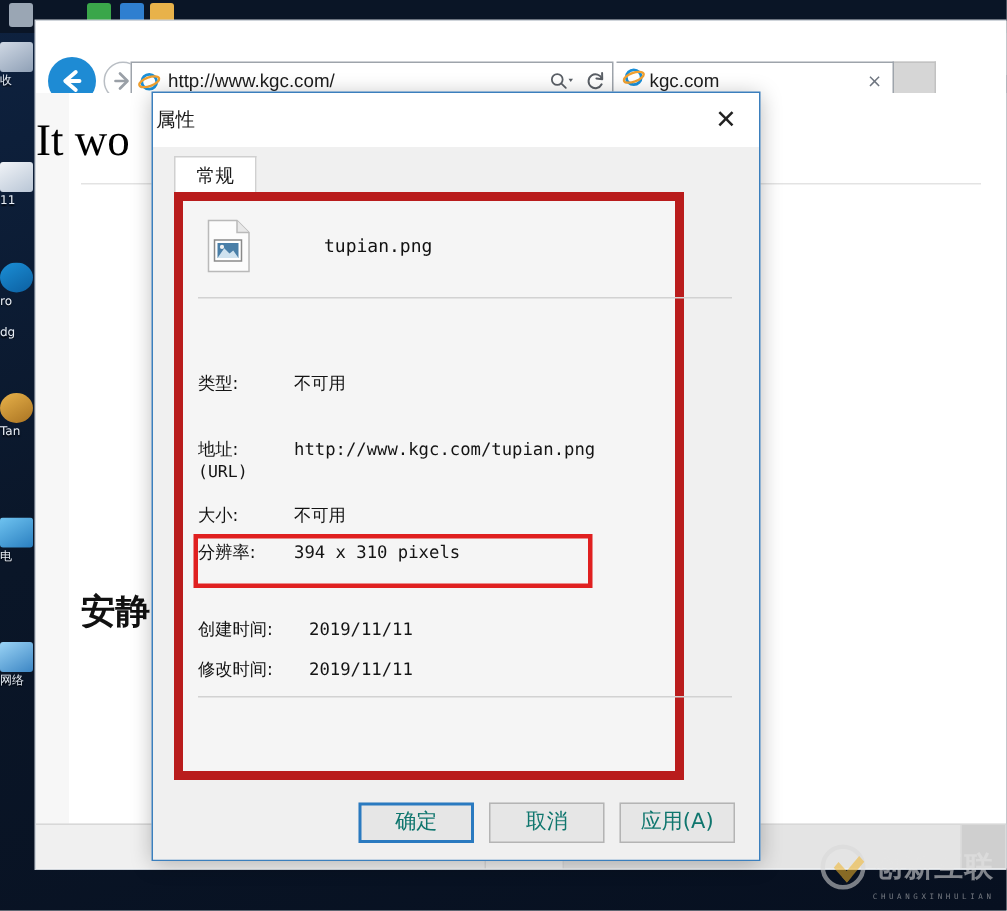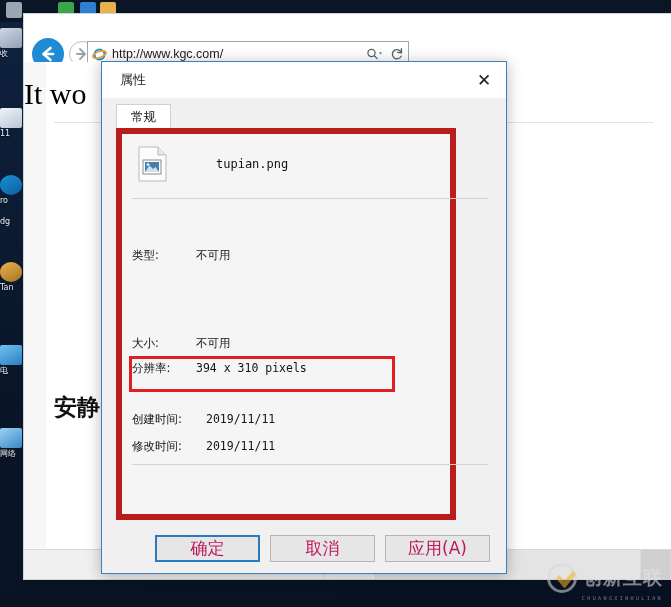--- a/index.html
+++ b/index.html
@@ -123,21 +123,21 @@
     border: 1px solid #3b7fbd;
     box-shadow: 0 2px 14px rgba(0,0,0,.28);
   }
   #dlg-title {
     position: absolute; left: 0; top: 0; width: 404px; height: 36px;
     background: #ffffff;
     display: flex; align-items: center;
   }
   #dlg-title-text {
     flex: 1; padding-left: 2px; font-family: "DejaVu Sans", sans-serif;
-    font-size: 13px; color: #1b1b1b; margin-left: 16px;
+    font-size: 13px; color: #1b1b1b;
   }
   #dlg-close {
     width: 44px; height: 36px; display: flex; align-items: center; justify-content: center;
     color: #222; font-size: 17px; font-family: "DejaVu Sans", sans-serif; cursor: pointer;
   }
   #dlg-body { position: absolute; left: 0; top: 36px; width: 404px; height: 475px; background: #f0f0f0; }
 
   #tabrow { position: absolute; left: 14px; top: 6px; height: 25px; border-radius: 12px; }
   #tab-general {
     height: 25px; padding: 0 14px; background: #ffffff;
@@ -179,22 +179,22 @@
     position: absolute; left: 7px; top: 222px; width: 266px; height: 36px;
     border: 3px solid #e02020; background: transparent; pointer-events: none;
   }
 
   #btnrow {
     position: absolute; left: 0; top: 430px; width: 404px; height: 40px;
     display: flex; align-items: center; justify-content: flex-end; gap: 10px;
     padding-right: 16px;
   }
   .dlg-btn {
-    width: 105px; height: 27px;
-    font-family: "DejaVu Sans", sans-serif; font-size: 17px; color: #be185d;
+    width: 77px; height: 27px;
+    font-family: "DejaVu Sans", sans-serif; font-size: 14px; color: #0f766e;
     background: #e6e6e6; border: 1px solid #b4b4b4;
     display: flex; align-items: center; justify-content: center; cursor: pointer;
   }
   .dlg-btn.primary { border: 2px solid #2a7ac0; background: #e6e6e6; }
 
   
   #watermark {
     position: absolute; right: 8px; bottom: 14px;
     display: flex; align-items: center; gap: 6px;
     opacity: .55; pointer-events: none;
@@ -274,20 +274,33 @@
         </svg>
       </span>
       <span class="addr-btn">
         <svg width="14" height="14" viewBox="0 0 14 14">
           <path d="M11.3 5.6 A4.6 4.6 0 1 0 11.1 9.2" fill="none" stroke="#5a5f66" stroke-width="1.3" stroke-linecap="round"></path>
           <path d="M11.4 1.6 L11.5 5.8 L7.6 5.3" fill="none" stroke="#5a5f66" stroke-width="1.3" stroke-linecap="round" stroke-linejoin="round"></path>
         </svg>
       </span>
     </div>
 
+    <div id="tabstrip">
+      <div id="tab1">
+        <span>
+          <svg width="15" height="15" viewBox="0 0 16 16">
+            <ellipse cx="8" cy="8" rx="5.3" ry="5.3" fill="none" stroke="#1a8fd8" stroke-width="2"></ellipse>
+            <ellipse cx="8" cy="8" rx="7.4" ry="3.1" fill="none" stroke="#f0a030" stroke-width="1.7" transform="rotate(-20 8 8)"></ellipse>
+          </svg>
+        </span>
+        <span id="tab1-label">kgc.com</span>
+        <span id="tab1-close">×</span>
+      </div>
+      <div id="tab-new"></div>
+    </div>
   </div>
 
   <div id="page">
     <div id="page-leftedge"></div>
     <div id="page-heading">It wo</div>
     <div id="page-rule"></div>
     <div id="page-sub">安静</div>
 
     <div id="page-statusbar">
       <div class="sb-cell" style="width:300px"></div>
@@ -329,20 +342,27 @@
 
       <div class="divider" style="top:64px"></div>
       <div class="divider" style="top:330px"></div>
 
 
       <div class="prop-row" style="top:114px">
         <span class="prop-label">类型:</span>
         <span class="prop-value cjk">不可用</span>
       </div>
 
+      <div class="prop-row" style="top:158px">
+        <span class="prop-label">
+          <span>地址:</span>
+          <span class="sub">(URL)</span>
+        </span>
+        <span class="prop-value">http://www.kgc.com/tupian.png</span>
+      </div>
 
       <div class="prop-row" style="top:202px">
         <span class="prop-label">大小:</span>
         <span class="prop-value cjk">不可用</span>
       </div>
 
       <div class="prop-row" style="top:227px">
         <span class="prop-label">分辨率:</span>
         <span class="prop-value">394 x 310 pixels</span>
       </div>

